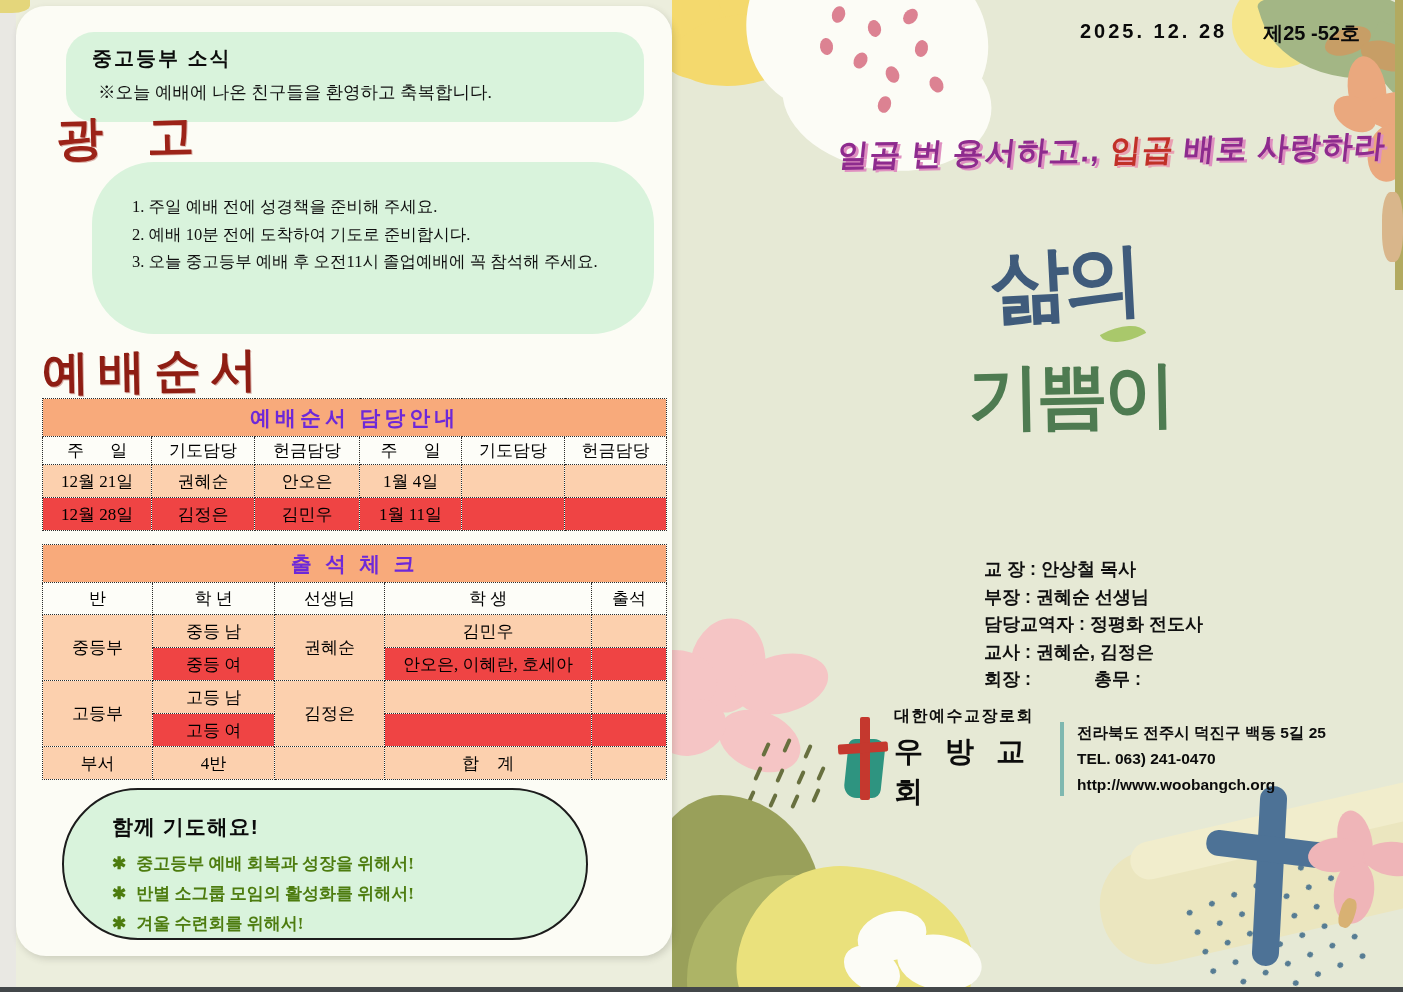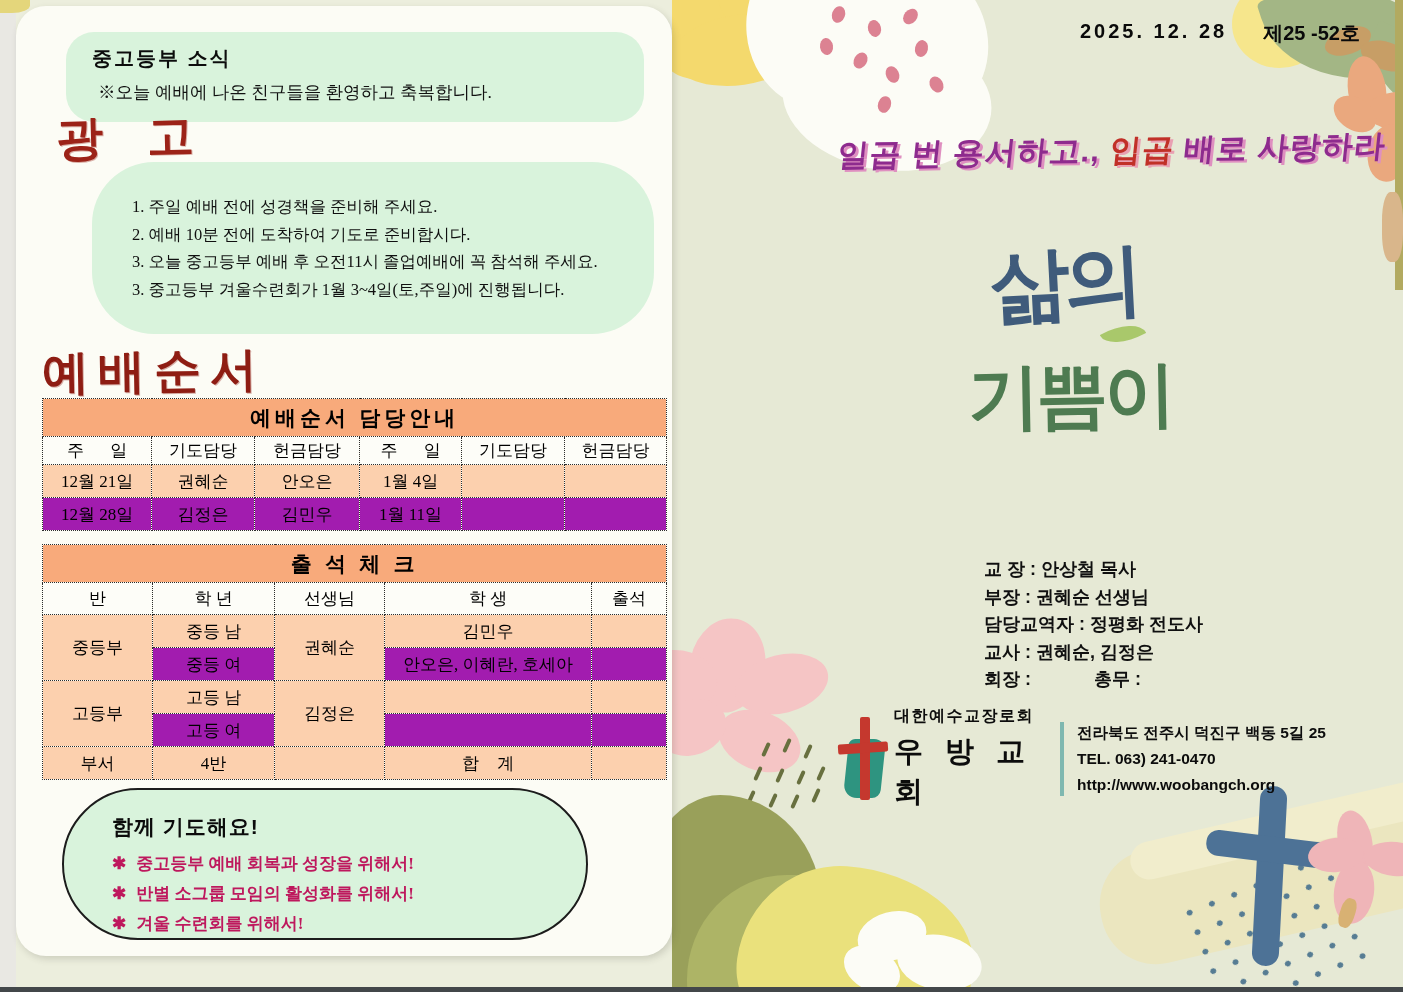--- a/index.html
+++ b/index.html
@@ -28,41 +28,41 @@
   .notice-box ul { list-style:none; margin:31px 0 0 40px; }
   .notice-box li { font-family:"Liberation Serif", serif; font-size:16.5px; line-height:27.5px; color:#101010; }
 
   .worship-title { position:absolute; left:26px; top:334px; font-family:"Liberation Serif", serif; font-weight:bold;
                    font-size:47px; color:#8e1d13; letter-spacing:9px; transform:rotate(-1deg);
                    text-shadow:1px 1px 0 rgba(142,29,19,.35); }
 
   table { border-collapse:collapse; table-layout:fixed; }
   td,th { border:1.5px dotted #2c2c2c; font-family:"Liberation Serif", serif; text-align:center; vertical-align:middle;
           overflow:hidden; white-space:nowrap; }
-  .tbl-head { background:#f8aa7b; font-size:21px; font-weight:600; letter-spacing:4px; height:38px; color:#000000; }
+  .tbl-head { background:#f8aa7b; font-size:21px; font-weight:600; letter-spacing:4px; height:38px; color:#6d28d9; }
   .peach { background:#fcd0ae; }
-  .white { background:#a21caf; }
+  .white { background:#ef4444; }
   .duty-table { position:absolute; left:26px; top:392px; width:624px; }
   .duty-table td { font-size:17px; }
   .duty-cols td { height:28px; background:#fdfdf8; }
   .duty-r1 td { height:33px; }
   .duty-r2 td { height:33px; }
   .wsp { word-spacing:22px; }
 
   .att-table { position:absolute; left:26px; top:538px; width:624px; }
   .att-table td { font-size:17px; }
   .att-cols td { height:32px; background:#fdfdf8; }
   .att-table .r { height:33px; }
   .wsp2 { word-spacing:14px; }
 
   .prayer-box { position:absolute; left:46px; top:782px; width:526px; height:152px; border:2px solid #1c1c1c;
                 border-radius:76px; }
   .prayer-title { margin:23px 0 0 48px; font-weight:bold; font-size:21px; letter-spacing:1px; color:#0b0b0b; }
   .prayer-box ul { list-style:none; margin:8px 0 0 48px; }
-  .prayer-box li { font-family:"Liberation Serif", serif; font-weight:600; font-size:17px; line-height:30px; color:#be185d; }
+  .prayer-box li { font-family:"Liberation Serif", serif; font-weight:600; font-size:17px; line-height:30px; color:#4d7c0f; }
   .prayer-box li .blt { margin-right:10px; }
 
   
   .right-page { position:absolute; left:672px; top:0; width:731px; height:992px; background:#e6e9d5; overflow:hidden; }
   .deco { position:absolute; }
   .rtxt { position:absolute; z-index:2; }
 
   .issue-line { top:20px; left:408px; display:flex; gap:36px; font-weight:bold; font-size:20px; color:#0a0a0a; }
   .issue-line .dt { letter-spacing:3px; }
 
@@ -244,21 +244,20 @@
     <div class="news-welcome">※오늘 예배에 나온 친구들을 환영하고 축복합니다.</div>
   </div>
 
   <div class="notice-title">광 고</div>
 
   <div class="notice-box mint-box">
     <ul>
       <li>1. 주일 예배 전에 성경책을 준비해 주세요.</li>
       <li>2. 예배 10분 전에 도착하여 기도로 준비합시다.</li>
       <li>3. 오늘 중고등부 예배 후 오전11시 졸업예배에 꼭 참석해 주세요.</li>
-      <li>3. 중고등부 겨울수련회가 1월 3~4일(토,주일)에 진행됩니다.</li>
     </ul>
   </div>
 
   <div class="worship-title">예배순서</div>
 
   <table class="duty-table">
     <colgroup>
         <col style="width:109px">
         <col style="width:103px">
         <col style="width:105px">

